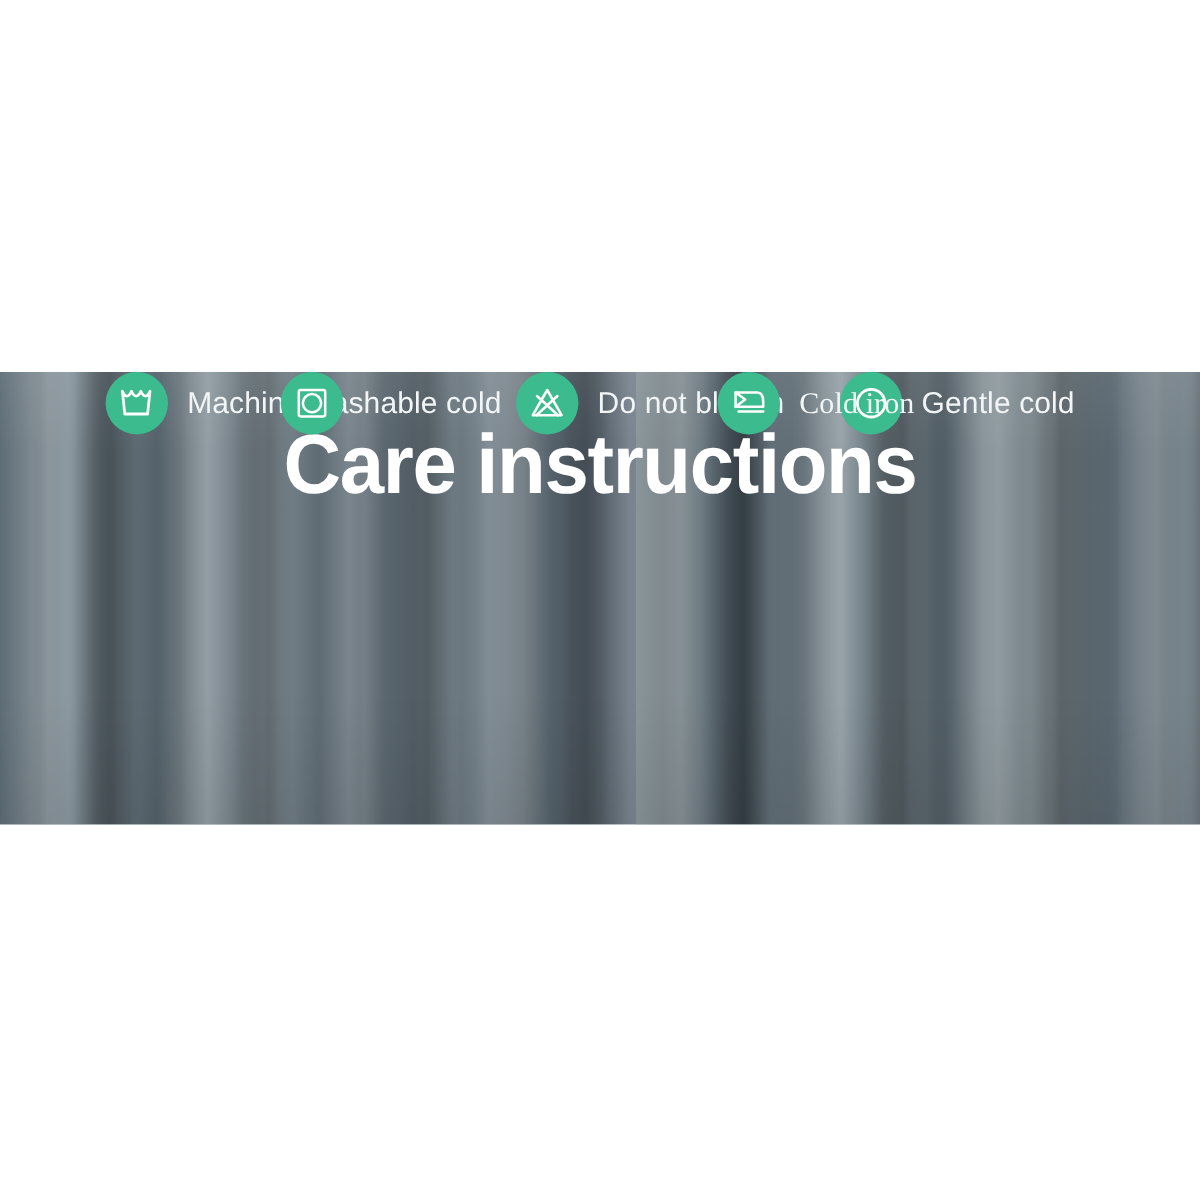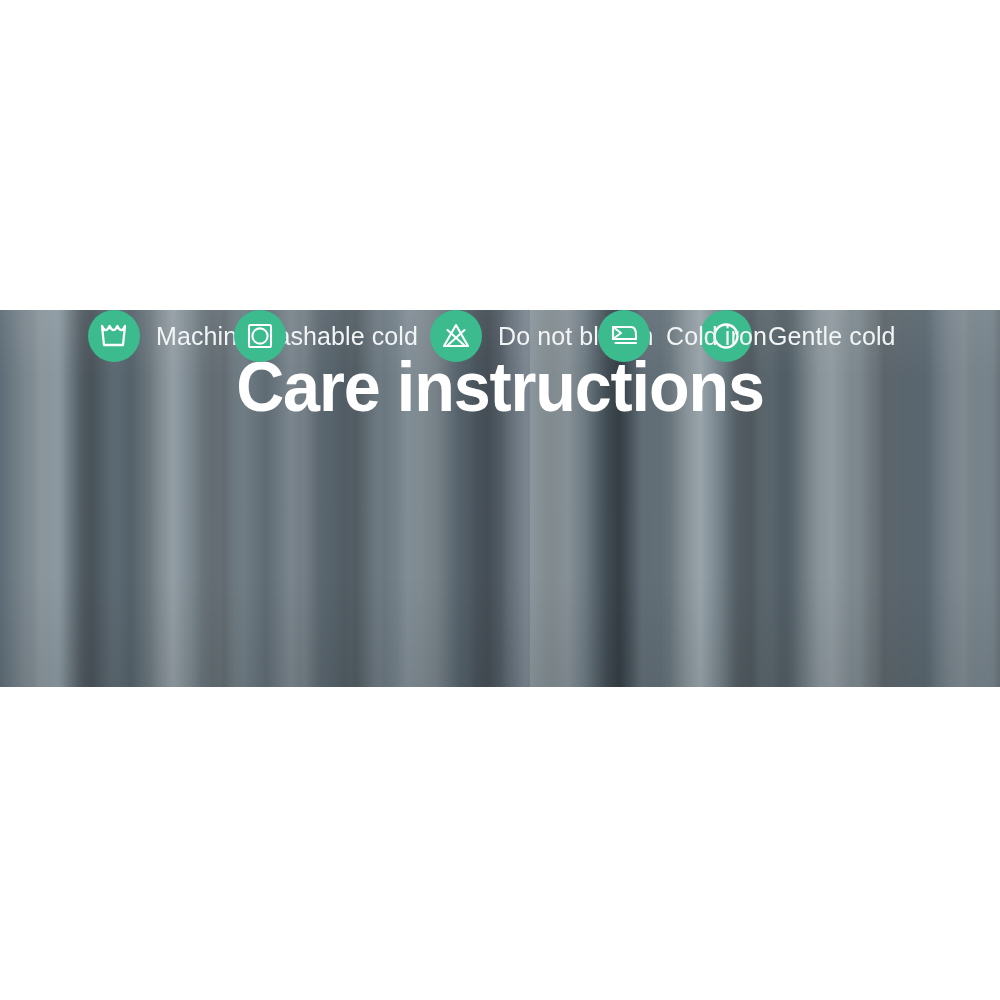--- a/index.html
+++ b/index.html
@@ -174,21 +174,21 @@
 
       <div class="care-item" style="left:234px; top:0;">
         <span class="icon-badge">
           <svg width="28" height="28" viewBox="0 0 28 28" fill="none" stroke="#ffffff" stroke-width="2.1" stroke-linejoin="round">
             <rect x="3" y="3" width="22" height="22" rx="1.5"></rect>
             <circle cx="14" cy="14" r="7.6"></circle>
           </svg>
         </span>
       </div>
 
-      <div class="care-item" style="left:598px; top:0;">
+      <div class="care-item" style="left:598px; top:0;font-family:Liberation Serif, serif;">
         <span class="icon-badge">
           <svg width="30" height="24" viewBox="0 0 30 24" fill="none" stroke="#ffffff" stroke-width="2.1" stroke-linejoin="round" stroke-linecap="round">
             <path d="M4 3 L22 3 C26 3, 27 7, 27 11 L27 15 L4 15 Z"></path>
             <path d="M4 3 L12 9 L4 15"></path>
             <path d="M6.5 19 L27 19"></path>
           </svg>
         </span>
         <span class="care-label">Cold iron</span>
       </div>
 

